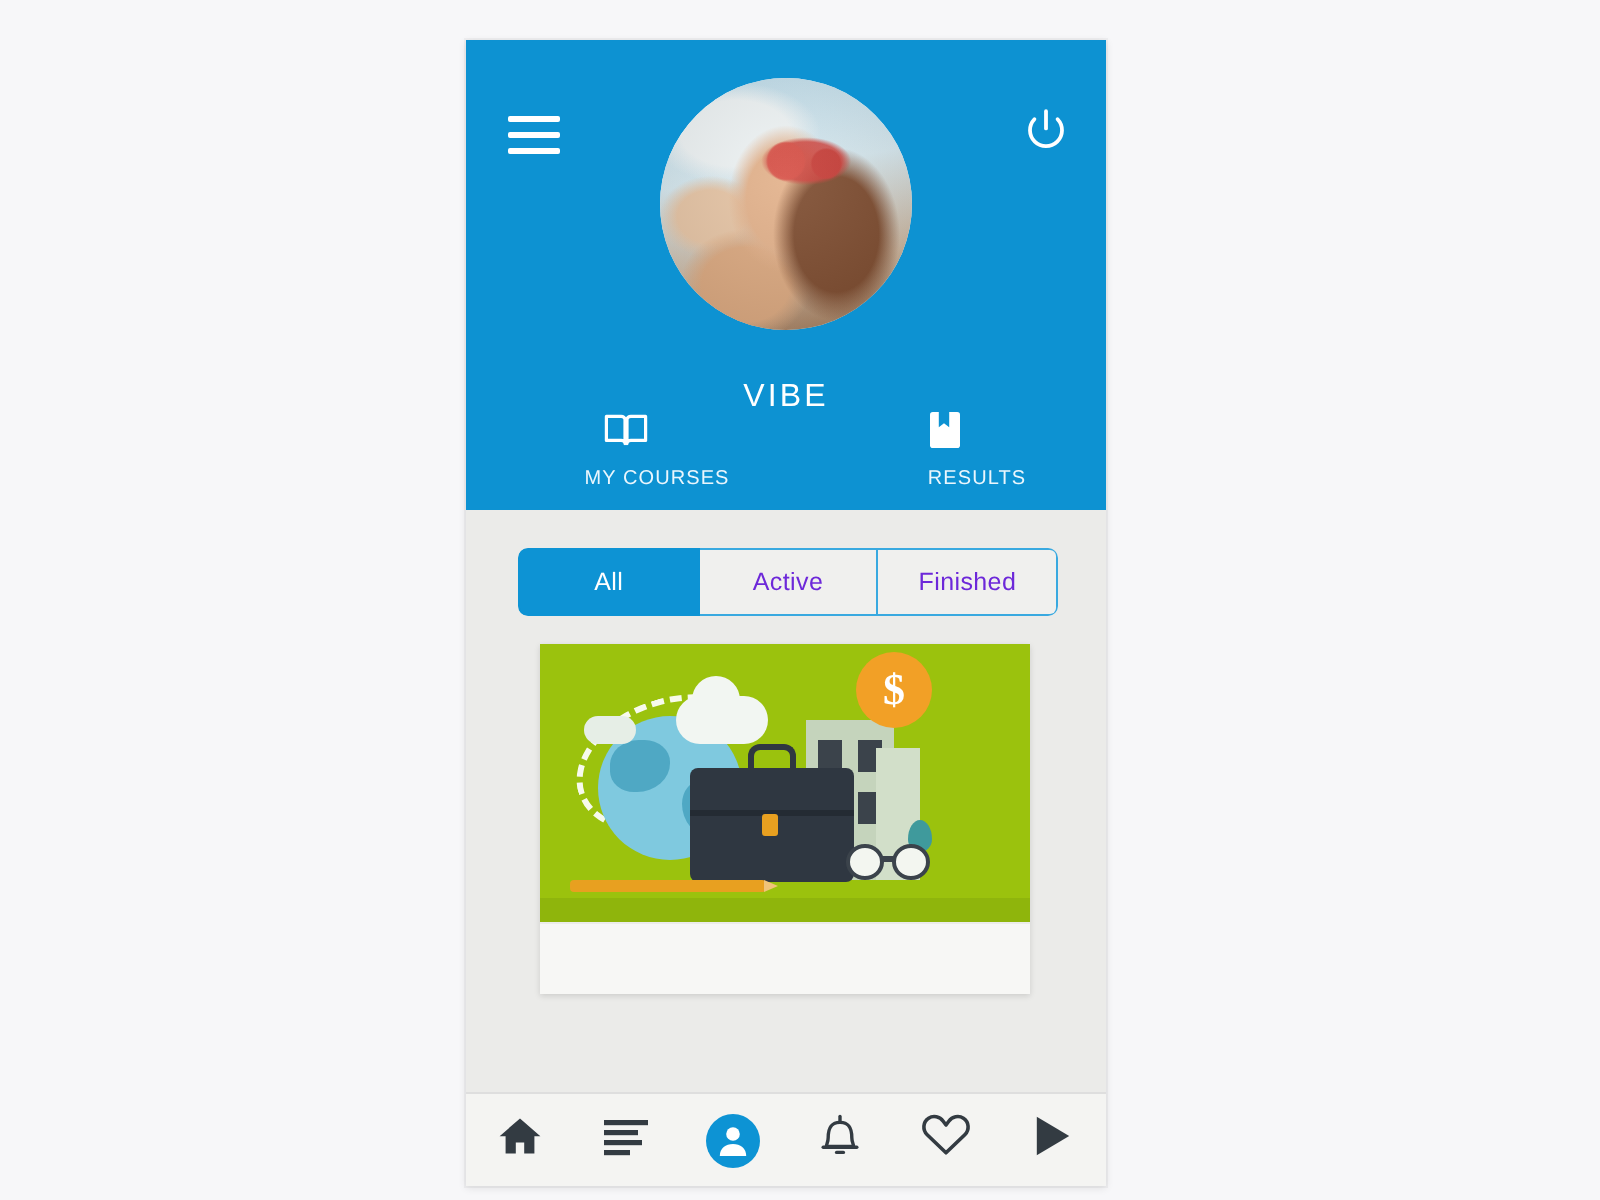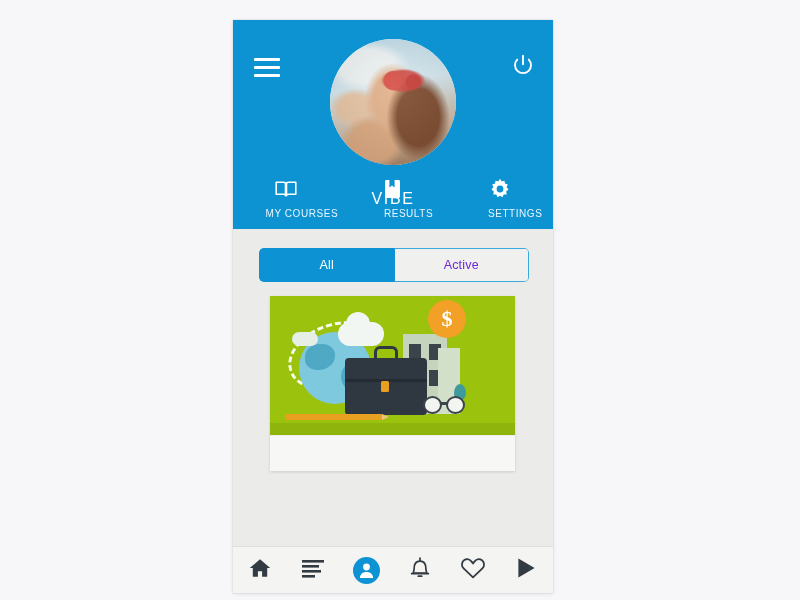--- a/index.html
+++ b/index.html
@@ -29,21 +29,21 @@
     height: 573px;
     background: #ebebe9;
     overflow: hidden;
     box-shadow: 0 1px 4px rgba(0,0,0,0.10), 0 0 0 1px rgba(0,0,0,0.035);
   }
 
   
   .header {
     position: relative;
     width: 100%;
-    height: 209px;
+    height: 235px;
     background: #0d92d2;
   }
 
   .hamburger {
     position: absolute;
     left: 21px;
     top: 38px;
     width: 26px;
     height: 19px;
     cursor: pointer;
@@ -468,40 +468,32 @@
           <div class="tab-icon">
             <svg width="18" height="20" viewBox="0 0 18 20" aria-hidden="true">
               <rect x="1" y="1" width="15" height="18" rx="1.4" fill="#ffffff"></rect>
               <path d="M5.4 1v7.6l2.6-2 2.6 2V1z" fill="#0d92d2"></path>
             </svg>
           </div>
           <div class="tab-label">RESULTS</div>
         </div>
 
 
-        <div class="tab">
-          <div class="tab-icon">
-            <svg width="22" height="22" viewBox="0 0 22 22" aria-hidden="true">
-              <path fill="#ffffff" d="M11 0.8l1.6 2.5 2.9-.6.5 2.9 2.8 1-1.2 2.7 1.9 2.3-2.3 1.9.5 2.9-3 .2-1.3 2.7-2.4-1.6-2.4 1.6-1.3-2.7-3-.2.5-2.9-2.3-1.9 1.9-2.3-1.2-2.7 2.8-1 .5-2.9 2.9.6z"></path>
-              <circle cx="11" cy="11" r="3.4" fill="#0d92d2"></circle>
-            </svg>
-          </div>
-          <div class="tab-label">SETTINGS</div>
-        </div>
 
       </div>
     </div>
 
     <div class="tab-pointer"></div>
 
     <div class="body-area">
 
       <div class="segmented">
         <div class="seg active">All</div>
         <div class="seg">Active</div>
+        <div class="seg">Finished</div>
       </div>
 
       <div class="course-card">
         <div class="card-banner">
           <div class="ill-orbit"></div>
           <div class="ill-globe"></div>
           <div class="ill-cloud2"></div>
           <div class="ill-cloud1"></div>
           <div class="ill-building">
             <div class="win" style="left:6px;top:10px;width:12px;height:16px;"></div>

